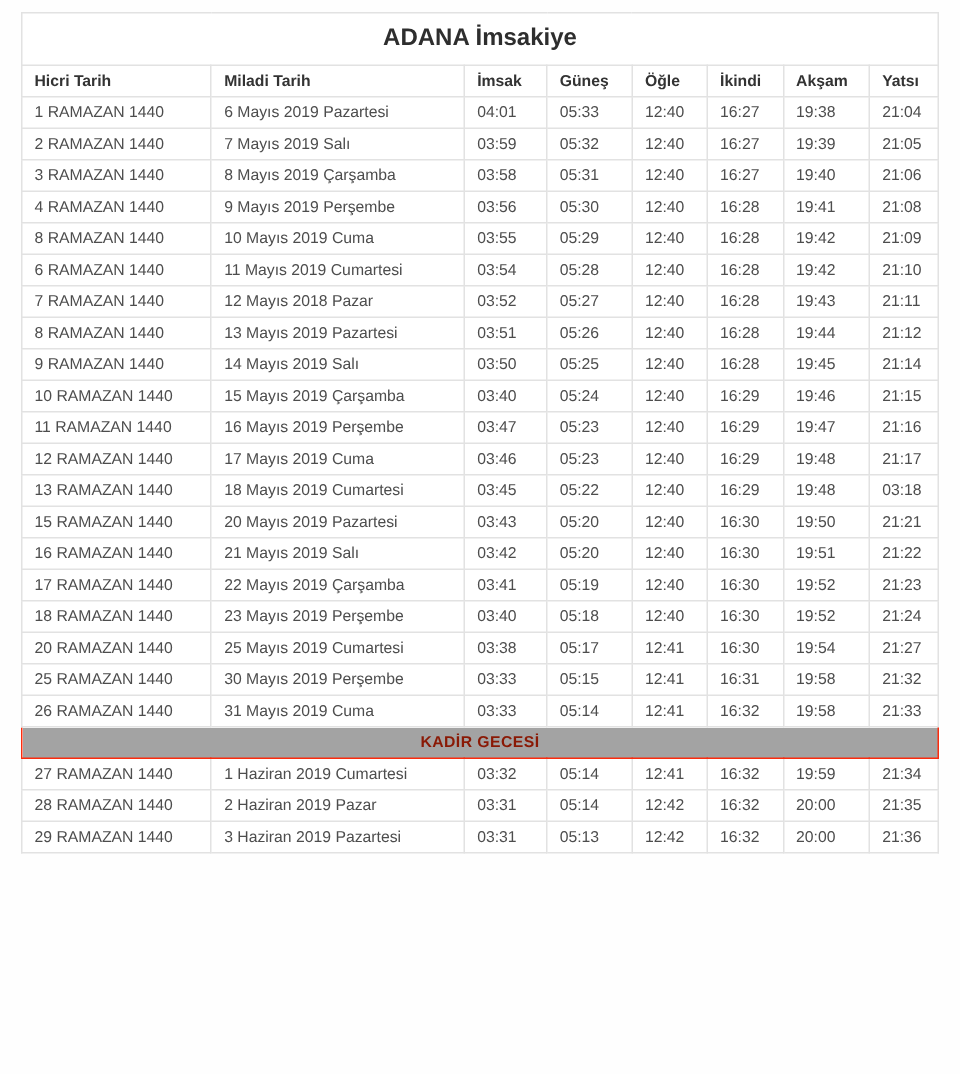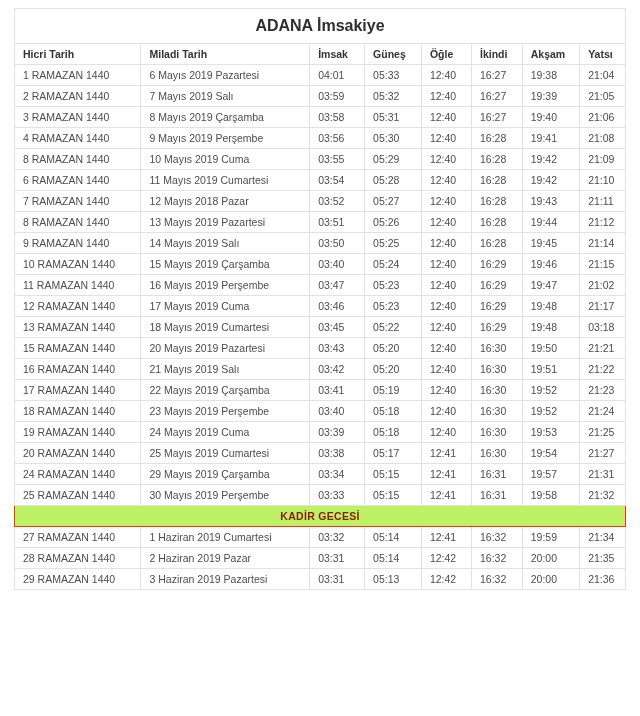--- a/index.html
+++ b/index.html
@@ -186,21 +186,21 @@
           <td>21:15</td>
         </tr>
         <tr>
           <td>11 RAMAZAN 1440</td>
           <td>16 Mayıs 2019 Perşembe</td>
           <td>03:47</td>
           <td>05:23</td>
           <td>12:40</td>
           <td>16:29</td>
           <td>19:47</td>
-          <td>21:02</td>
+          <td>21:16</td>
         </tr>
         <tr>
           <td>12 RAMAZAN 1440</td>
           <td>17 Mayıs 2019 Cuma</td>
           <td>03:46</td>
           <td>05:23</td>
           <td>12:40</td>
           <td>16:29</td>
           <td>19:48</td>
           <td>21:17</td>
@@ -247,63 +247,53 @@
         </tr>
         <tr>
           <td>18 RAMAZAN 1440</td>
           <td>23 Mayıs 2019 Perşembe</td>
           <td>03:40</td>
           <td>05:18</td>
           <td>12:40</td>
           <td>16:30</td>
           <td>19:52</td>
           <td>21:24</td>
-        </tr>
-        <tr>
-          <td>19 RAMAZAN 1440</td>
-          <td>24 Mayıs 2019 Cuma</td>
-          <td>03:39</td>
-          <td>05:18</td>
-          <td>12:40</td>
-          <td>16:30</td>
-          <td>19:53</td>
-          <td>21:25</td>
         </tr>
         <tr>
           <td>20 RAMAZAN 1440</td>
           <td>25 Mayıs 2019 Cumartesi</td>
           <td>03:38</td>
           <td>05:17</td>
           <td>12:41</td>
           <td>16:30</td>
           <td>19:54</td>
           <td>21:27</td>
-        </tr>
-        <tr>
-          <td>24 RAMAZAN 1440</td>
-          <td>29 Mayıs 2019 Çarşamba</td>
-          <td>03:34</td>
-          <td>05:15</td>
-          <td>12:41</td>
-          <td>16:31</td>
-          <td>19:57</td>
-          <td>21:31</td>
         </tr>
         <tr>
           <td>25 RAMAZAN 1440</td>
           <td>30 Mayıs 2019 Perşembe</td>
           <td>03:33</td>
           <td>05:15</td>
           <td>12:41</td>
           <td>16:31</td>
           <td>19:58</td>
           <td>21:32</td>
         </tr>
         <tr>
-          <td colspan="8" class="banner-cell" style="background: #bef264; color: rgb(138, 25, 5); border-color: rgb(251, 44, 15);">KADİR GECESİ</td>
+          <td>26 RAMAZAN 1440</td>
+          <td>31 Mayıs 2019 Cuma</td>
+          <td>03:33</td>
+          <td>05:14</td>
+          <td>12:41</td>
+          <td>16:32</td>
+          <td>19:58</td>
+          <td>21:33</td>
+        </tr>
+        <tr>
+          <td colspan="8" class="banner-cell" style="background: #a3a3a3; color: rgb(138, 25, 5); border-color: rgb(251, 44, 15);">KADİR GECESİ</td>
         </tr>
         <tr>
           <td>27 RAMAZAN 1440</td>
           <td>1 Haziran 2019 Cumartesi</td>
           <td>03:32</td>
           <td>05:14</td>
           <td>12:41</td>
           <td>16:32</td>
           <td>19:59</td>
           <td>21:34</td>

